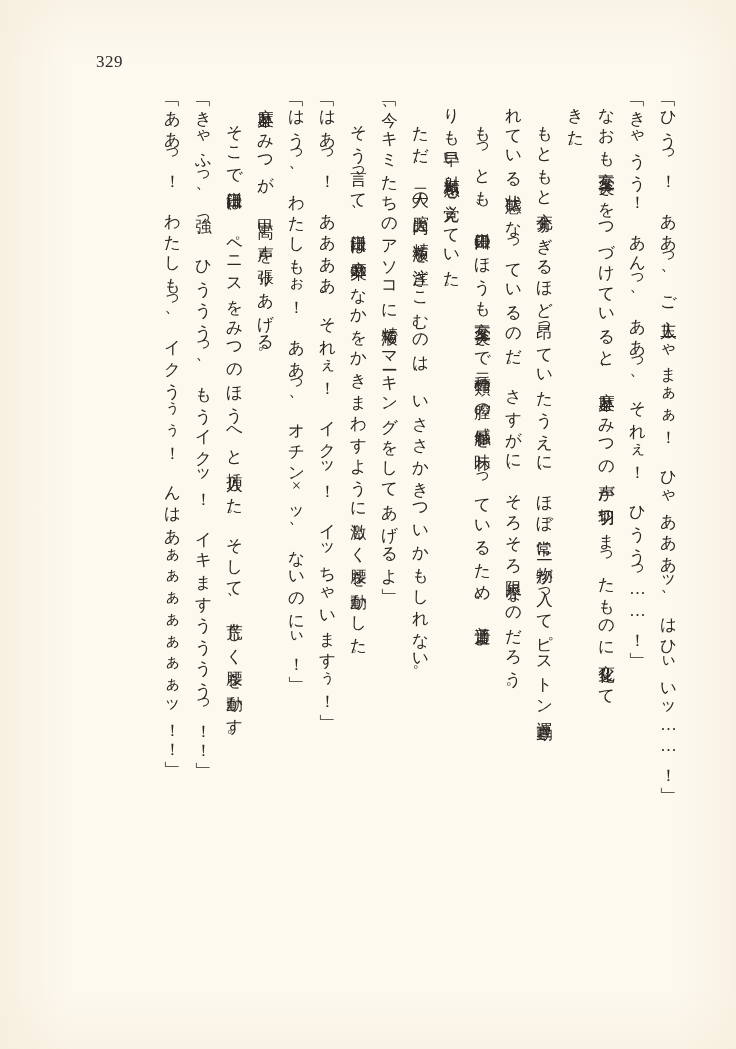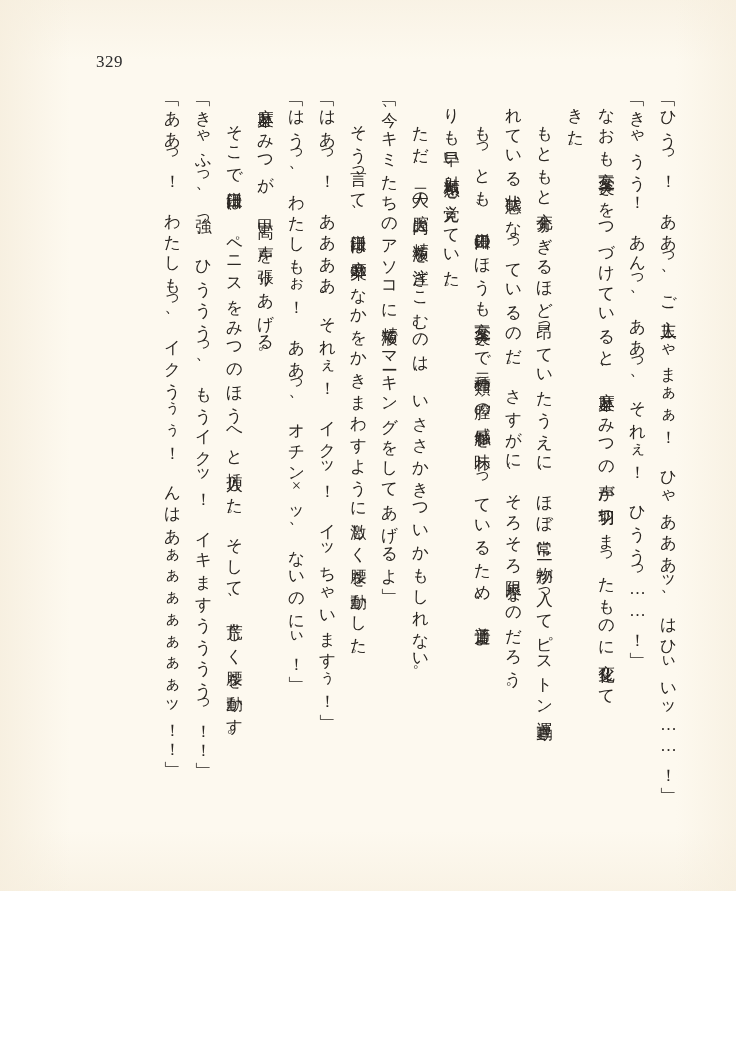--- a/index.html
+++ b/index.html
@@ -6,21 +6,21 @@
     margin: 0;
     padding: 0;
     background: #ffffff;
   }
   body {
     font-family: "Liberation Serif", "DejaVu Serif", serif;
   }
   .page {
     position: relative;
     width: 736px;
-    height: 891px;
+    height: 1049px;
     background: #fdf9ef;
     overflow: hidden;
   }
   
   .paper-tint {
     position: absolute;
     inset: 0;
     background:
       linear-gradient(90deg, rgba(246,238,222,0.85) 0px, rgba(253,249,239,0) 70px),
       linear-gradient(270deg, rgba(246,238,222,0.7) 0px, rgba(253,249,239,0) 60px),

